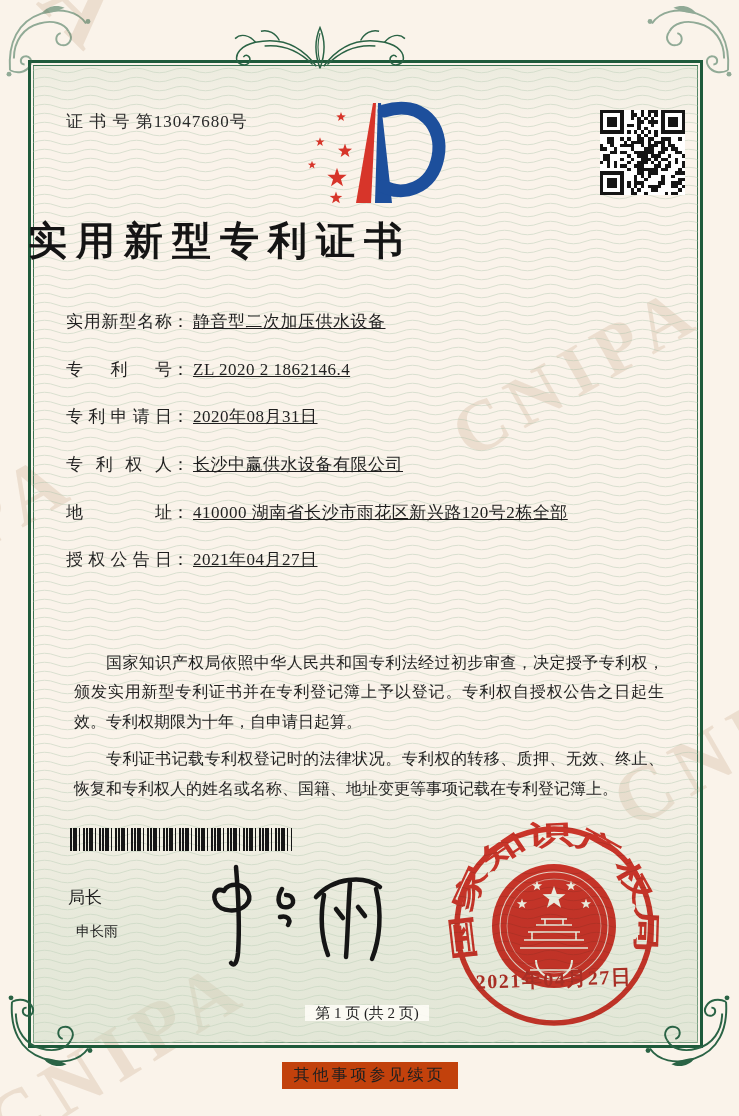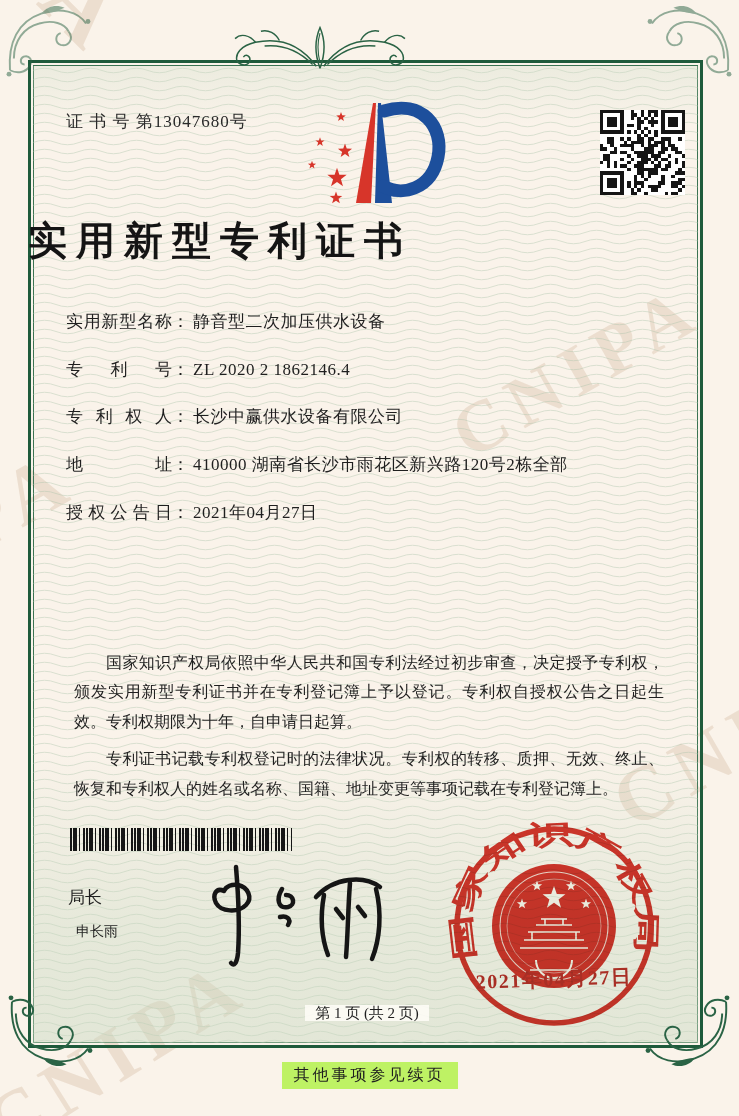--- a/index.html
+++ b/index.html
@@ -21,37 +21,37 @@
   
   .certno{position:absolute;left:66px;top:110px;font-size:17px;letter-spacing:1px;color:#2a2a2a;z-index:4;font-family:Liberation Serif, serif;}
   .logo{position:absolute;left:292px;top:97px;width:165px;height:112px;z-index:4;}
   .qr{position:absolute;left:600px;top:110px;width:85px;height:85px;z-index:4;}
   .title{position:absolute;left:28px;top:214px;width:678px;text-align:left;font-size:39px;
          font-weight:700;letter-spacing:9px;color:#141414;z-index:4;}
   .fields{position:absolute;left:66px;top:310px;width:620px;z-index:4;font-size:17px;}
   .frow{position:relative;height:47.7px;}
   .flabel{display:inline-block;width:106px;text-align:justify;text-align-last:justify;vertical-align:top;}
   .fcolon{display:inline-block;margin-right:4px;}
-  .fvalue{letter-spacing:.5px;}
+  .fvalue{letter-spacing:.5px;text-decoration:underline;}
   .fpair2{position:absolute;left:412px;top:0;}
   .paras{position:absolute;left:66px;top:640px;width:606px;font-size:16px;line-height:29.4px;
          text-align:justify;z-index:4;}
   .paras p{margin:8px;text-indent:2em;}
   .barcode{position:absolute;left:70px;top:828px;width:222px;height:23px;z-index:4;
     background:repeating-linear-gradient(90deg,#161616 0 2px,transparent 2px 3px,#161616 3px 7px,
     transparent 7px 9px,#161616 9px 10px,transparent 10px 13px,#161616 13px 15px,transparent 15px 16px);}
   .sig-title{position:absolute;left:68px;top:886px;font-size:17px;z-index:4;}
   .sig-name{position:absolute;left:76px;top:923px;font-size:14px;z-index:4;}
   .signature{position:absolute;left:196px;top:856px;width:200px;height:114px;z-index:4;}
   .seal{position:absolute;left:444px;top:820px;width:220px;height:220px;z-index:5;
         mix-blend-mode:multiply;opacity:.93;}
   .pageinfo{position:absolute;left:28px;top:1004px;width:678px;text-align:center;font-size:15px;z-index:4;}
   .pageinfo span{background:rgba(255,253,248,.85);padding:0 10px;}
   .footer{position:absolute;left:0;top:1062px;width:739px;text-align:center;font-size:16px;z-index:4;}
-  .footer span{background:#bef264;padding:3px 12px;display:inline-block;letter-spacing:3px;}
+  .footer span{background:#c2410c;padding:3px 12px;display:inline-block;letter-spacing:3px;}
   .hide{position:absolute;width:0;height:0;overflow:hidden;}
 </style>
 </head>
 <body>
 
 <div class="page">
 
   <svg class="hide">
     <defs>
       <polygon id="star" points="0,-12 2.8,-3.9 11.4,-3.7 4.6,1.5 7.05,9.7 0,4.8 -7.05,9.7 -4.6,1.5 -11.4,-3.7 -2.8,-3.9"></polygon>
@@ -343,20 +343,23 @@
   <div class="title">实用新型专利证书</div>
 
   <div class="fields">
     <div class="frow">
       <span class="flabel">实用新型名称</span><span class="fcolon">：</span><span class="fvalue">静音型二次加压供水设备</span>
     </div>
     <div class="frow">
       <span class="flabel">专利号</span><span class="fcolon">：</span><span class="fvalue">ZL 2020 2 1862146.4</span>
     </div>
     <div class="frow">
+      <span class="flabel">专利申请日</span><span class="fcolon">：</span><span class="fvalue">2020年08月31日</span>
+    </div>
+    <div class="frow">
       <span class="flabel">专利权人</span><span class="fcolon">：</span><span class="fvalue">长沙中赢供水设备有限公司</span>
     </div>
     <div class="frow">
       <span class="flabel">地址</span><span class="fcolon">：</span><span class="fvalue">410000 湖南省长沙市雨花区新兴路120号2栋全部</span>
     </div>
     <div class="frow">
       <span class="flabel">授权公告日</span><span class="fcolon">：</span><span class="fvalue">2021年04月27日</span>
     </div>
   </div>
 

